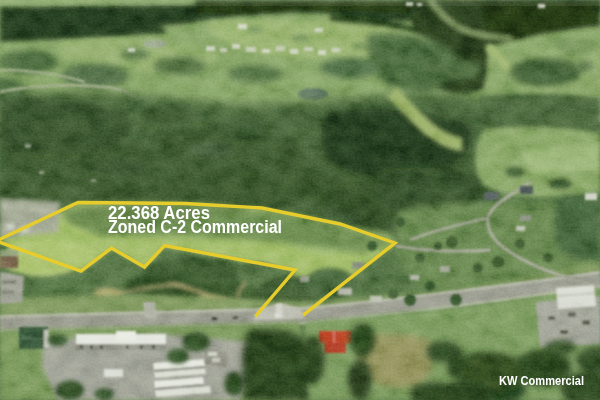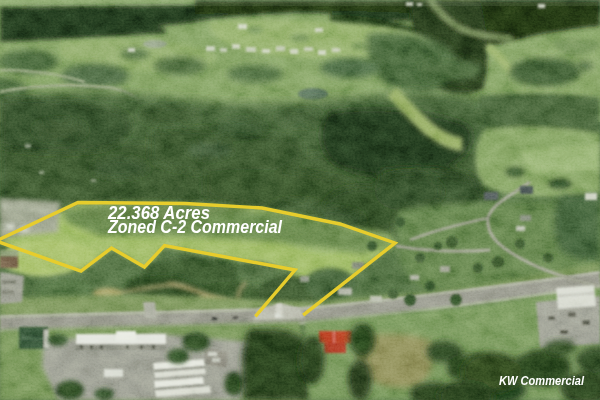--- a/index.html
+++ b/index.html
@@ -1,16 +1,16 @@
 <!DOCTYPE html>
 <html><head>
 <meta charset="utf-8">
 <style>
 html,body{margin:0;padding:0;background:#000;}
-#stage{width:600px;height:400px;overflow:hidden;position:relative;font-style:italic;}
+#stage{width:600px;height:400px;overflow:hidden;position:relative;}
 svg{display:block;}
 text{font-family:"Liberation Sans", sans-serif;}
 </style>
 </head>
 <body>
 <div id="stage">
 <svg width="600" height="400" viewBox="0 0 600 400">
 <defs>
 <filter id="b1" x="-30%" y="-30%" width="160%" height="160%">
           <feGaussianBlur stdDeviation="1"></feGaussianBlur>

